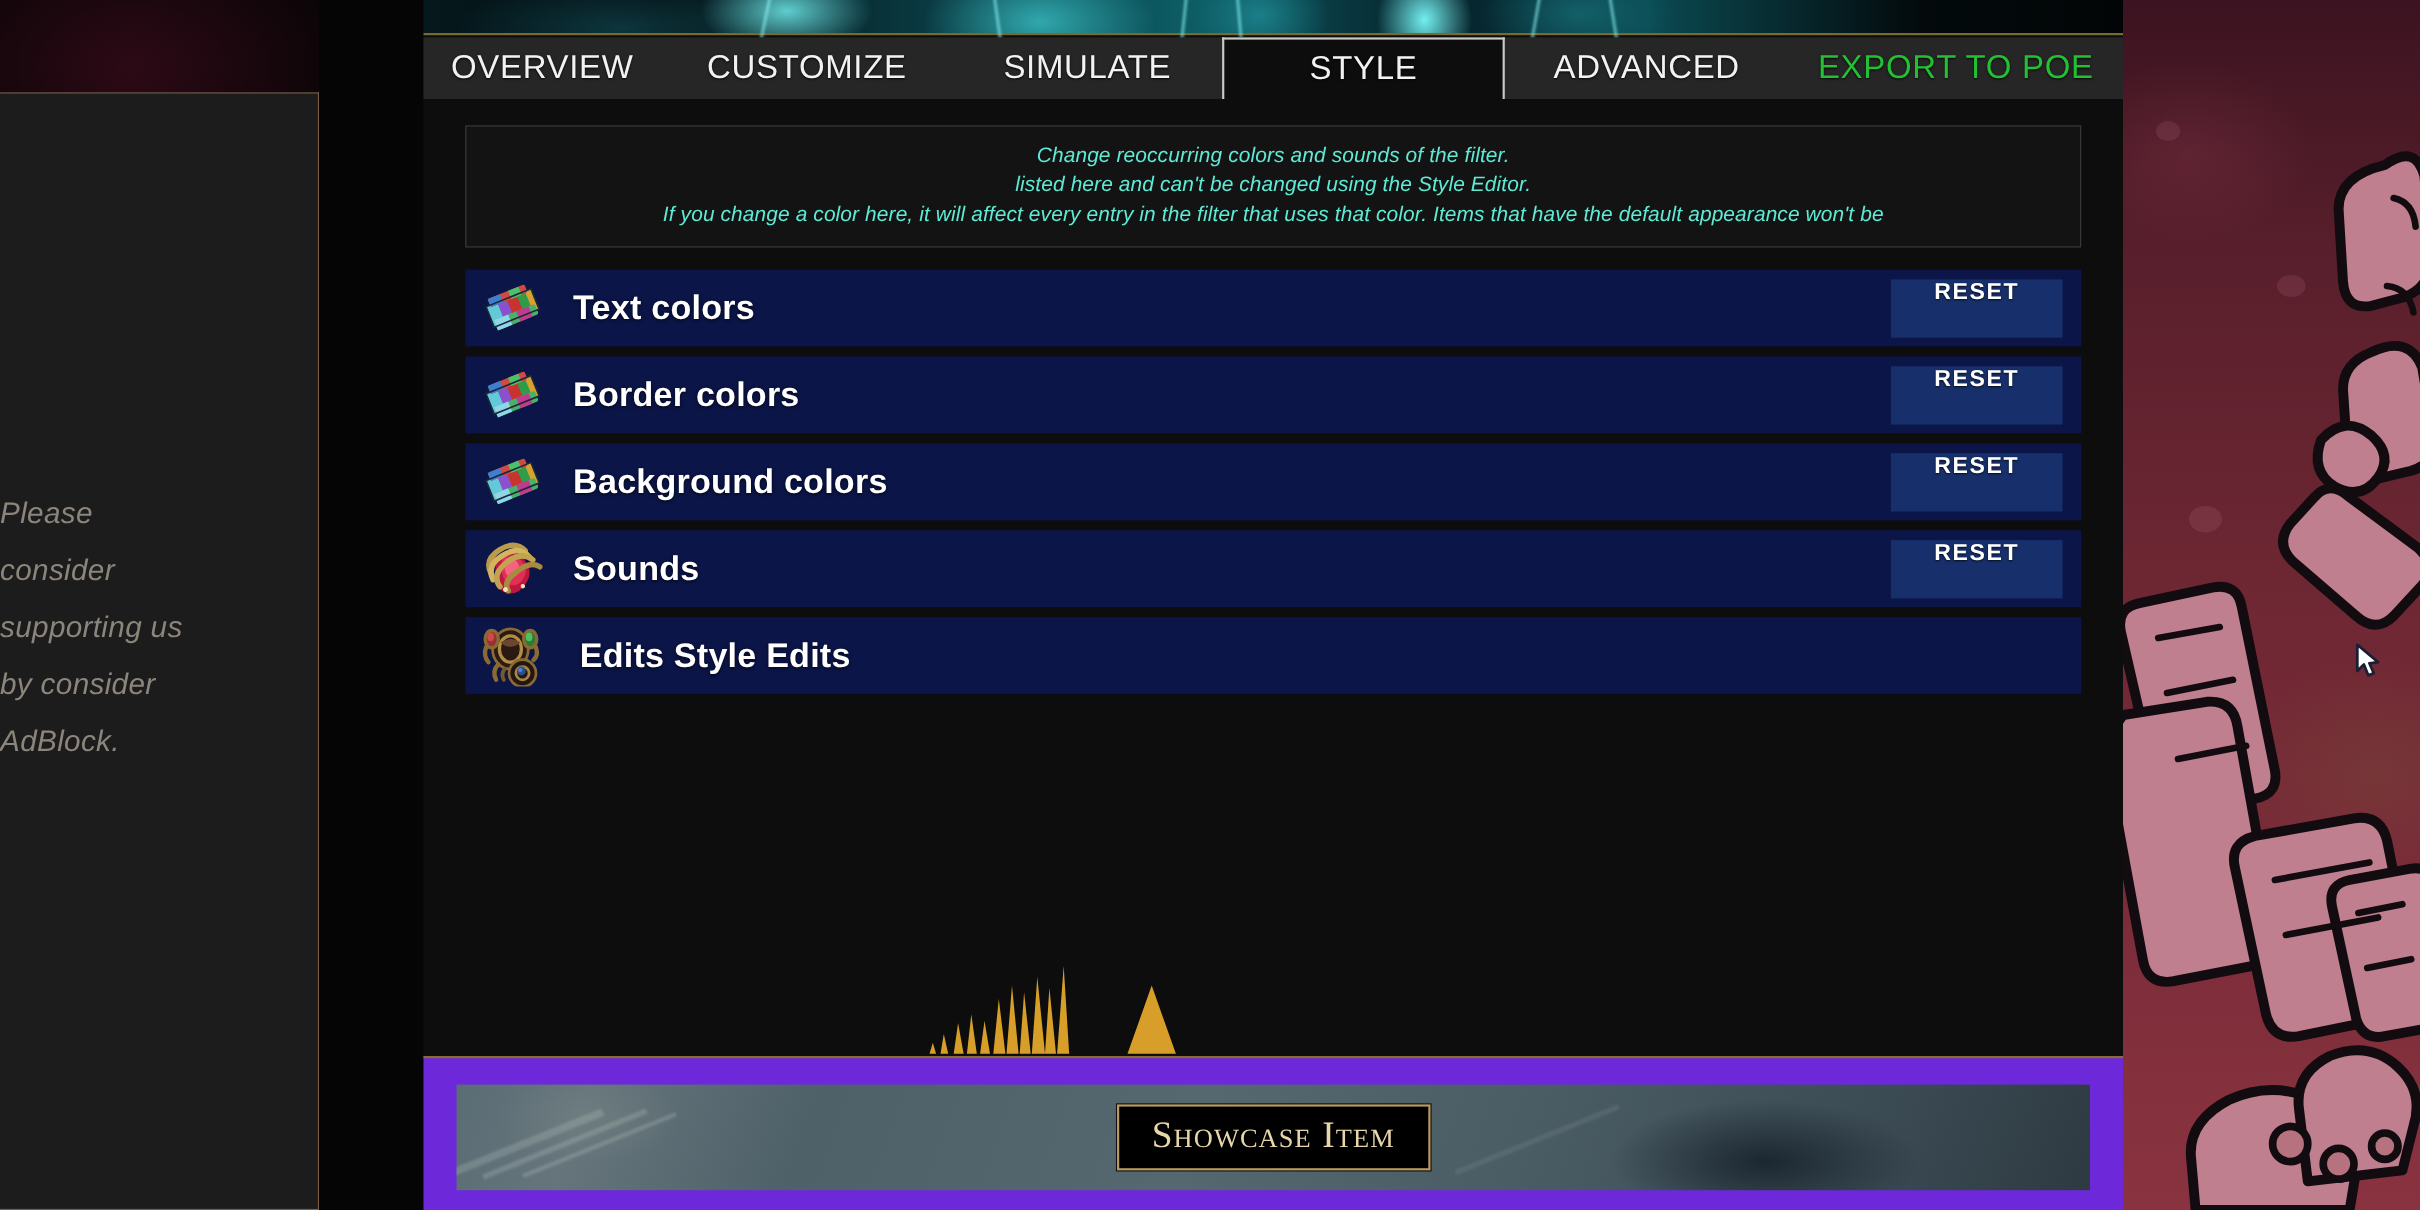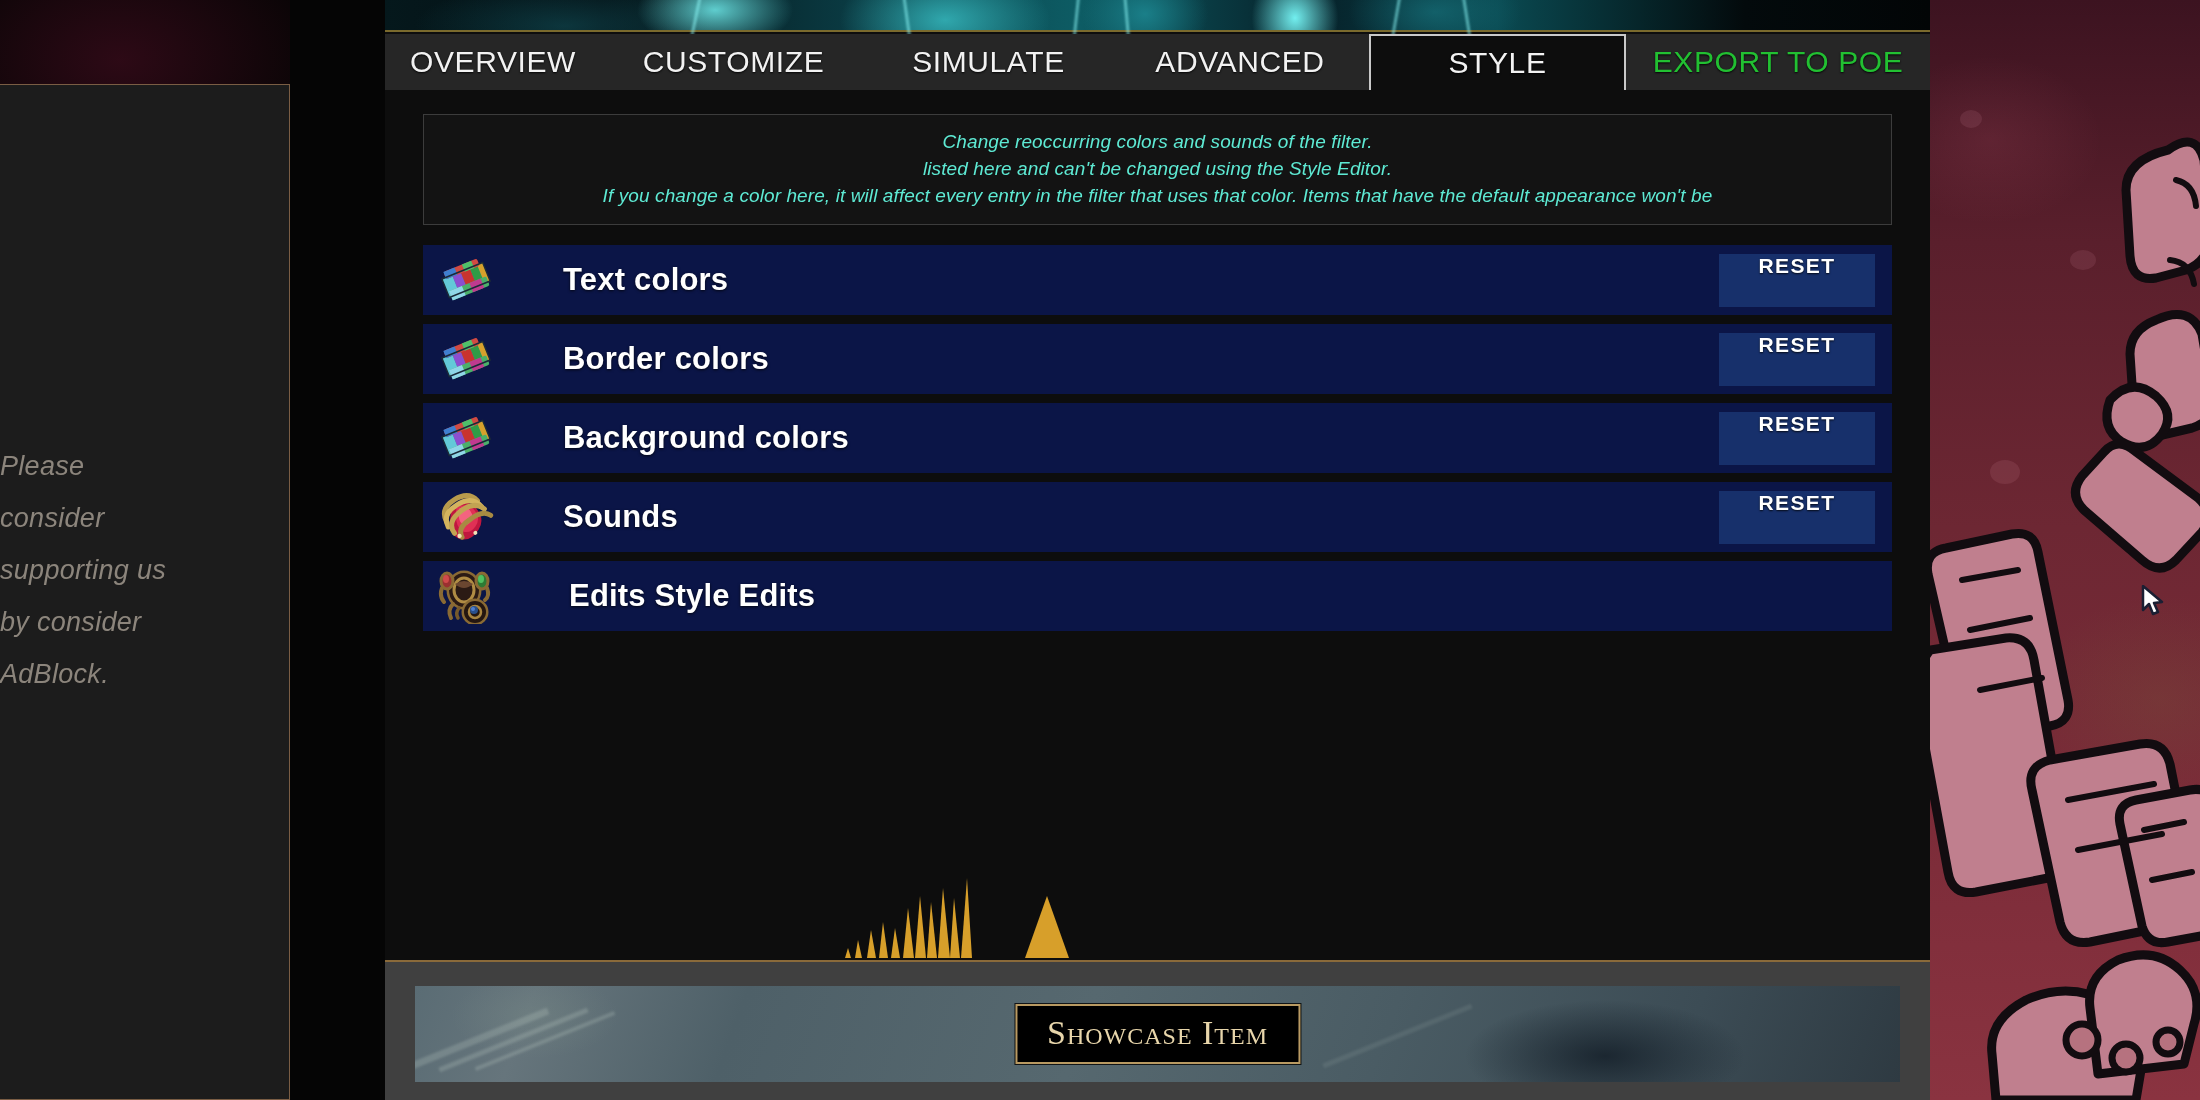--- a/index.html
+++ b/index.html
@@ -109,21 +109,21 @@
     line-height:27px; letter-spacing:0.1px;
   }
 
   .rows { margin-top:20px; }
 
   .row {
     height:70px; margin-bottom:9px;
     background:#0b1547;
     display:flex; align-items:center;
     padding-left:12px; padding-right:17px;
-    cursor:pointer; position:relative;gap:42px;
+    cursor:pointer; position:relative;
   }
   .row-icon {
     width:62px; height:58px; flex:none;
     display:flex; align-items:center; justify-content:center;
   }
   .row-label {
     color:#ffffff; font-size:31px; font-weight:700;
     letter-spacing:0.2px; margin-left:24px;
     text-shadow:0 1px 3px rgba(0,0,0,0.75);
   }
@@ -141,21 +141,21 @@
 
   
   .flames {
     position:absolute; left:0; top:862px; width:1545px; height:98px;
     pointer-events:none;
   }
 
   
   .showcase-wrap {
     position:absolute; left:0; top:960px; width:1545px; height:140px;
-    background:#404040;
+    background:#6d28d9;
     border-top:2px solid #8a6a3a;
   }
   .showcase-strip {
     position:absolute; left:30px; top:24px; width:1485px; height:96px;
     background:
       radial-gradient(ellipse 200px 80px at 1190px 70px, rgba(15,25,35,0.75), rgba(0,0,0,0) 70%),
       radial-gradient(ellipse 120px 60px at 120px 30px, rgba(130,150,140,0.25), rgba(0,0,0,0) 70%),
       linear-gradient(110deg,#5a6c74 0%, #66757c 8%, #4e6068 22%, #56686f 45%, #4a5c64 65%, #3c4c55 85%, #2e3a42 100%);
     overflow:hidden;
   }
@@ -265,25 +265,25 @@
     <div class="tabbar">
       <div class="tab t-overview">
           <span>OVERVIEW</span>
         </div>
       <div class="tab t-customize">
           <span>CUSTOMIZE</span>
         </div>
       <div class="tab t-simulate">
           <span>SIMULATE</span>
         </div>
+      <div class="tab t-style active">
+          <span>STYLE</span>
+        </div>
       <div class="tab t-advanced">
           <span>ADVANCED</span>
-        </div>
-      <div class="tab t-style active">
-          <span>STYLE</span>
         </div>
       <div class="tab t-export">
           <span>EXPORT TO POE</span>
         </div>
     </div>
 
     <div class="content">
 
       <div class="info-box">
         <div class="info-line">Change reoccurring colors and sounds of the filter.</div>

